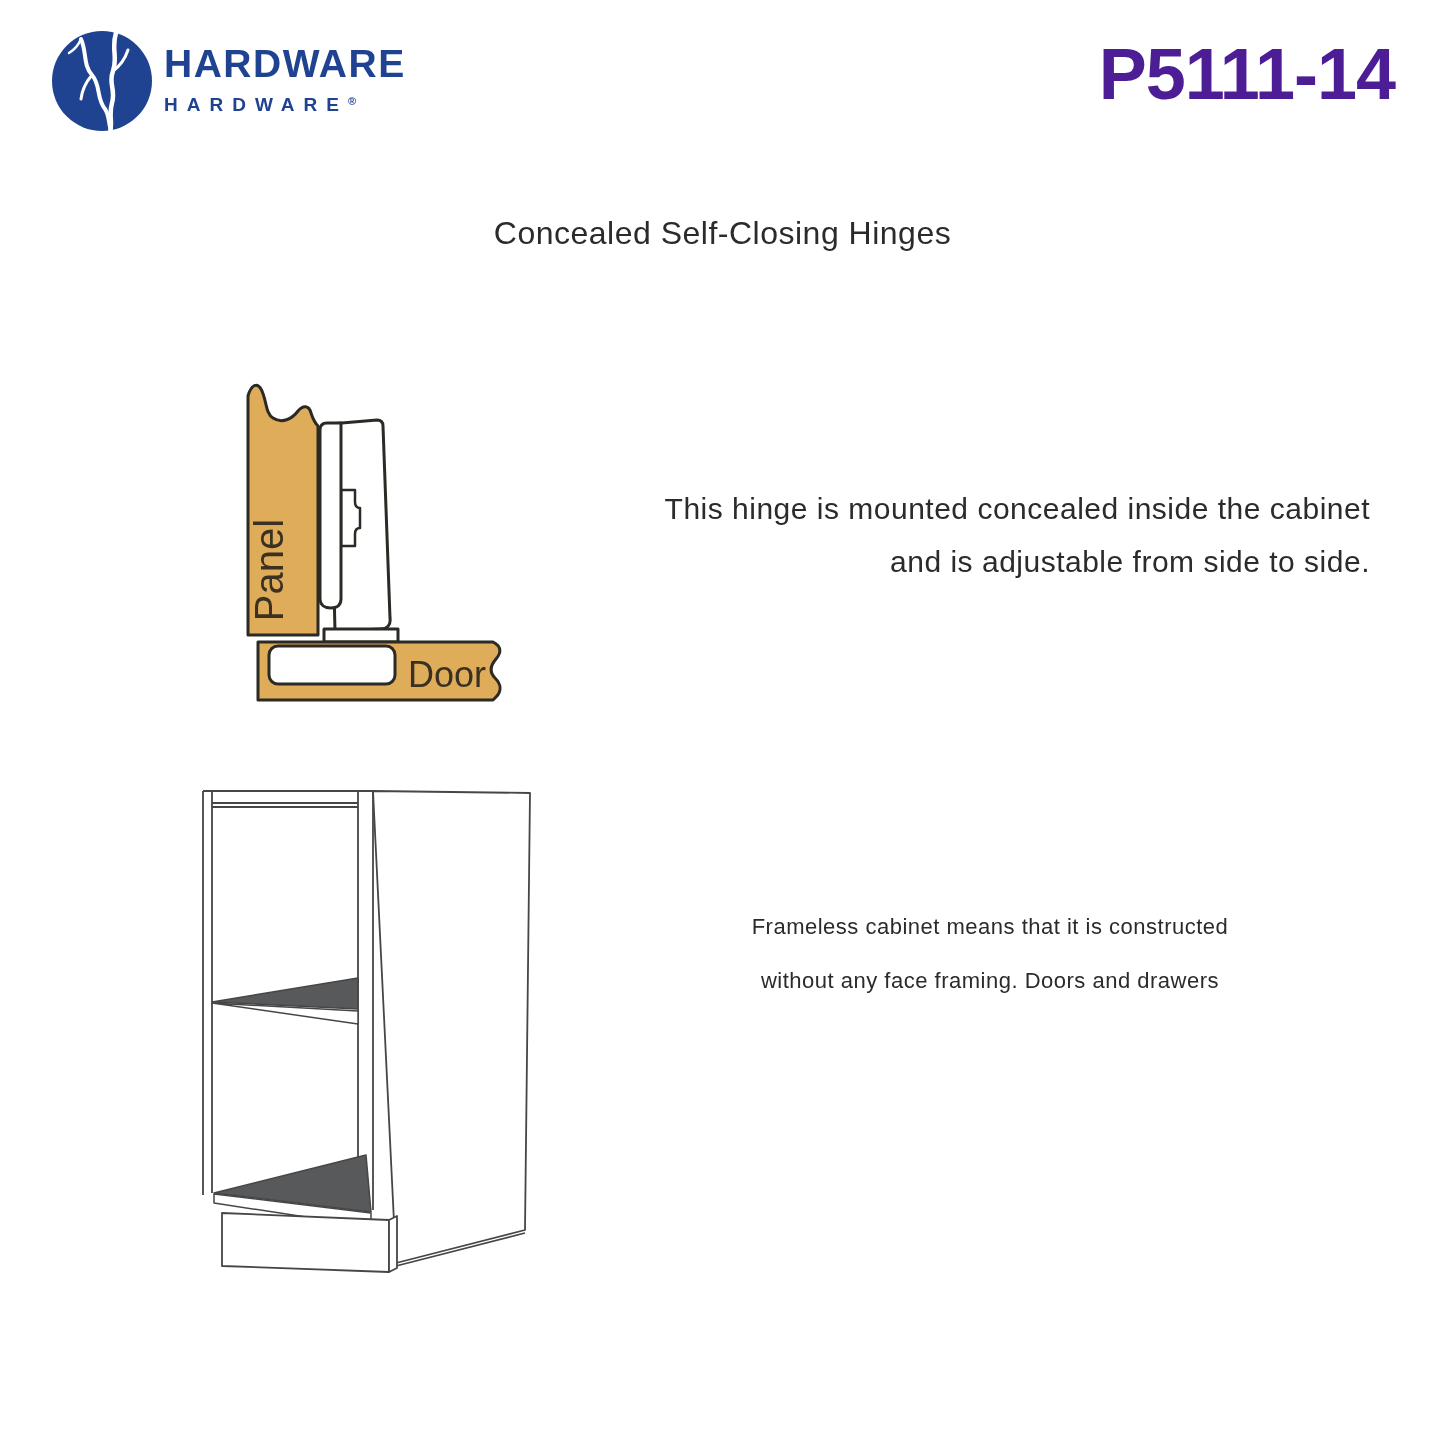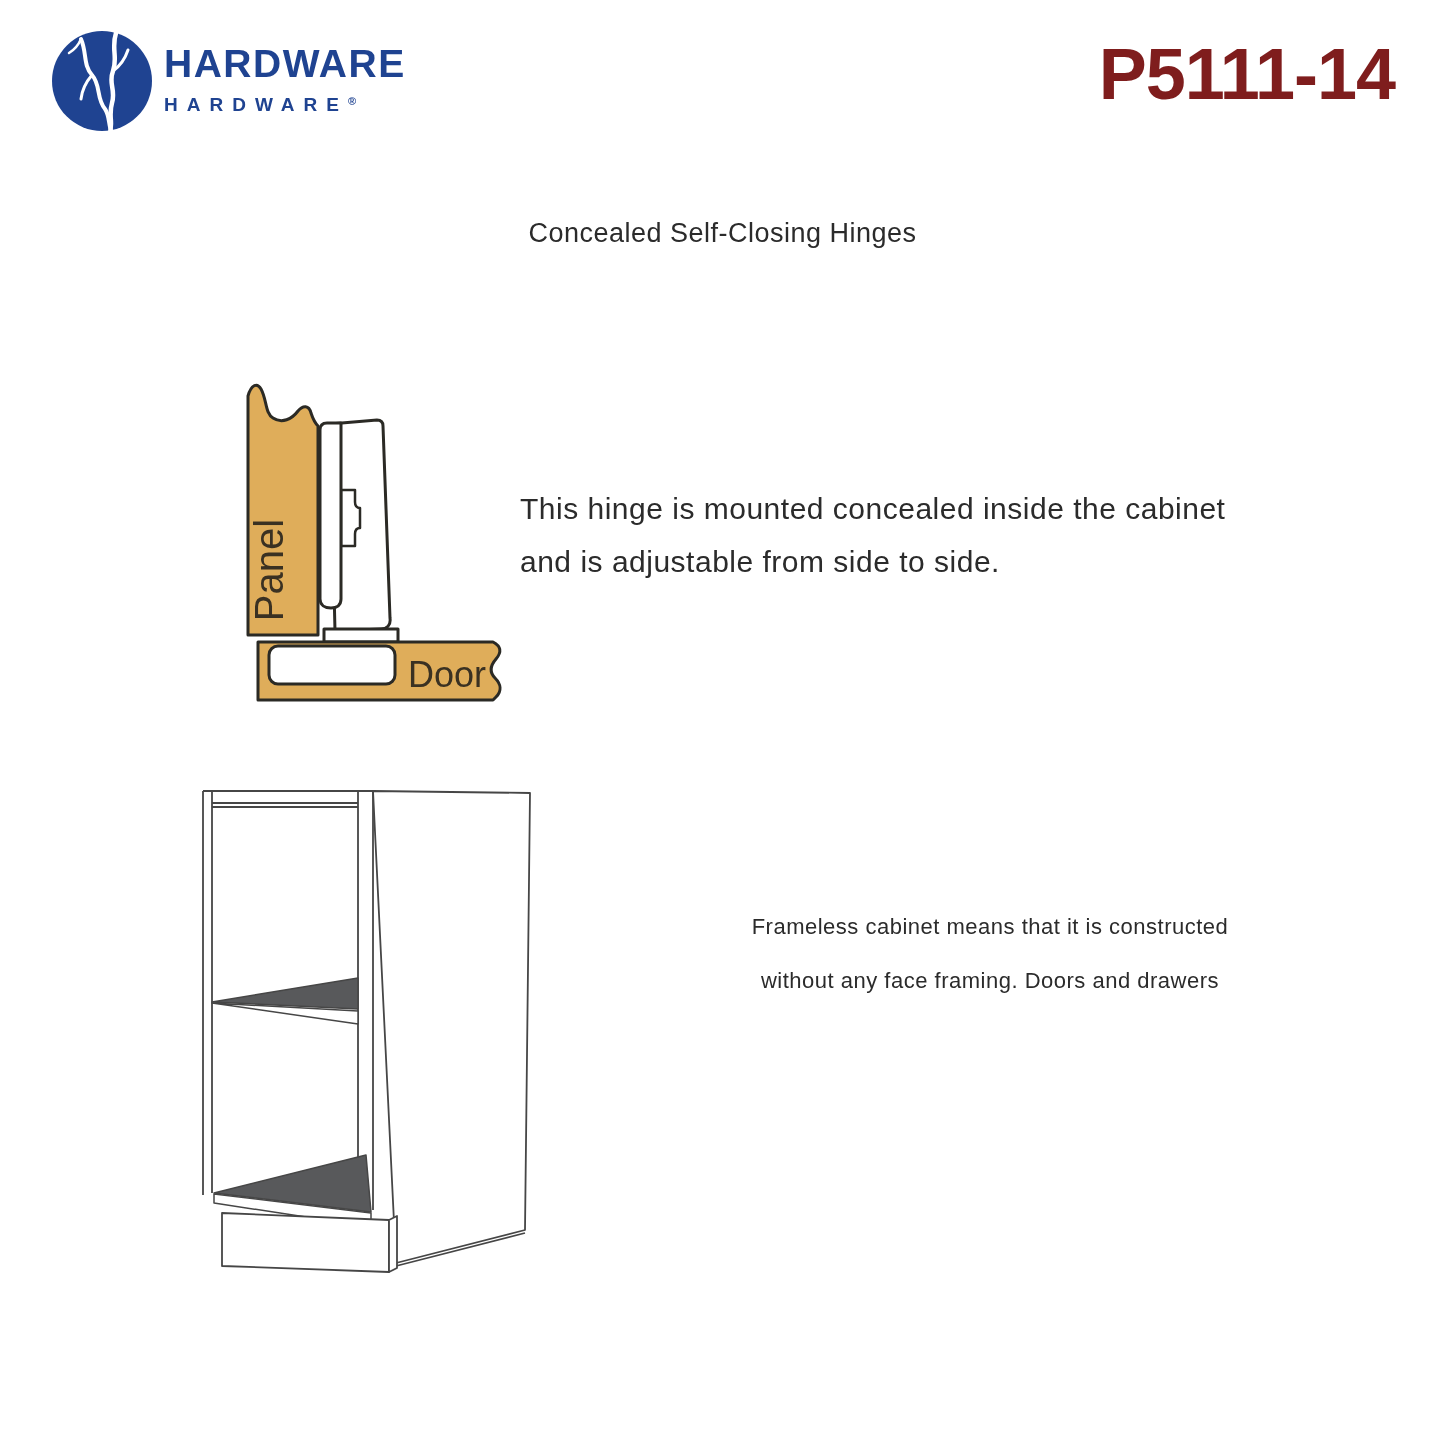--- a/index.html
+++ b/index.html
@@ -15,37 +15,37 @@
   .brand{left:164px;top:44px;line-height:1;}
   .brand-name{
     font-size:39px;font-weight:bold;color:#1f4391;letter-spacing:1.5px;display:block;
   }
   .brand-sub{
     margin-top:12px;font-size:19px;font-weight:bold;color:#1f4391;letter-spacing:9px;display:block;
   }
   .reg{font-size:11px;vertical-align:6px;letter-spacing:0;}
   .product-code{
     right:50px;top:38px;font-size:72px;line-height:72px;font-weight:bold;
-    color:#7f1d1d;letter-spacing:-1px;
+    color:#4c1d95;letter-spacing:-1px;
   }
 
   
   .page-title{
     left:20px;top:207px;width:1405px;text-align:center;
-    font-size:27px;line-height:52px;letter-spacing:0.5px;color:#2b2b2b;
+    font-size:32px;line-height:52px;letter-spacing:0.5px;color:#2b2b2b;
   }
   .ln{display:block;}
 
   
   .hinge-svg{left:240px;top:380px;width:300px;height:332px;}
   .cabinet-svg{left:190px;top:772px;width:350px;height:520px;}
 
   
   .hinge-desc{
-    left:520px;top:482px;width:850px;text-align:left;
+    left:520px;top:482px;width:850px;text-align:right;
     font-size:30px;line-height:53px;letter-spacing:0.5px;color:#2b2b2b;
   }
   .cabinet-desc{
     left:600px;top:900px;width:780px;text-align:center;
     font-size:22px;line-height:54px;letter-spacing:0.5px;color:#2b2b2b;
   }
 
   svg text{font-family:"Liberation Sans",sans-serif;}
 </style>
 </head>

